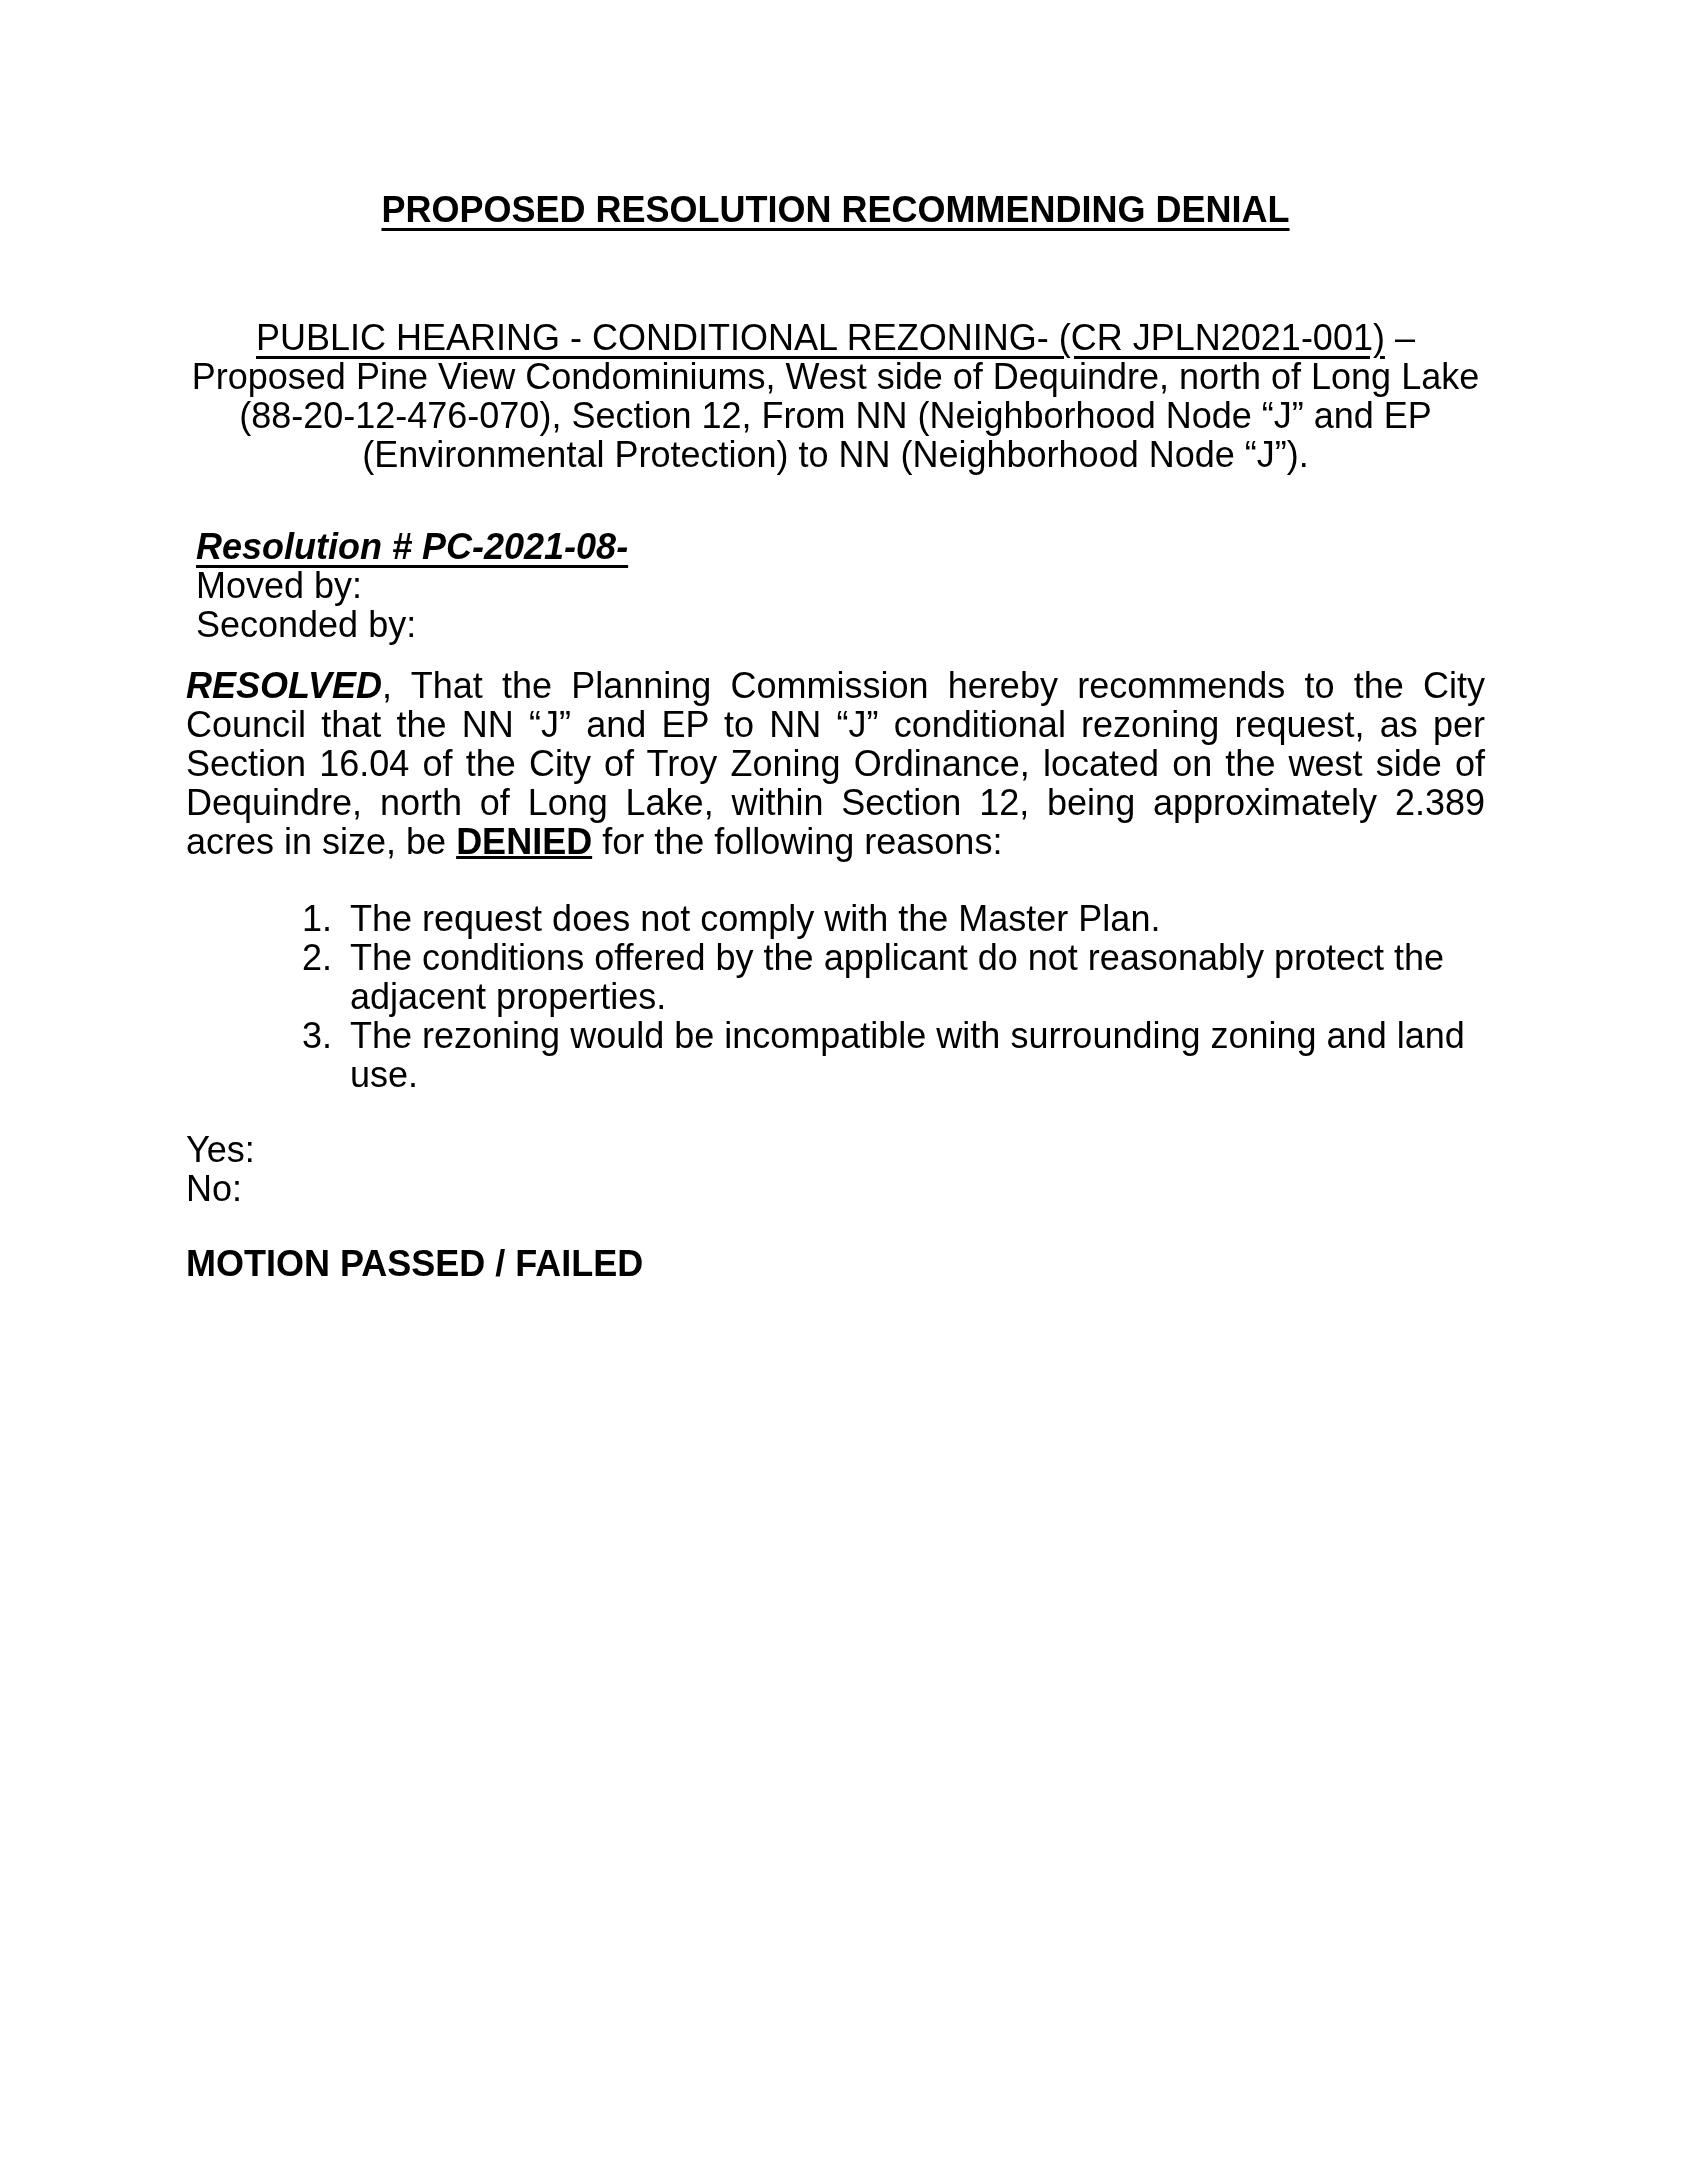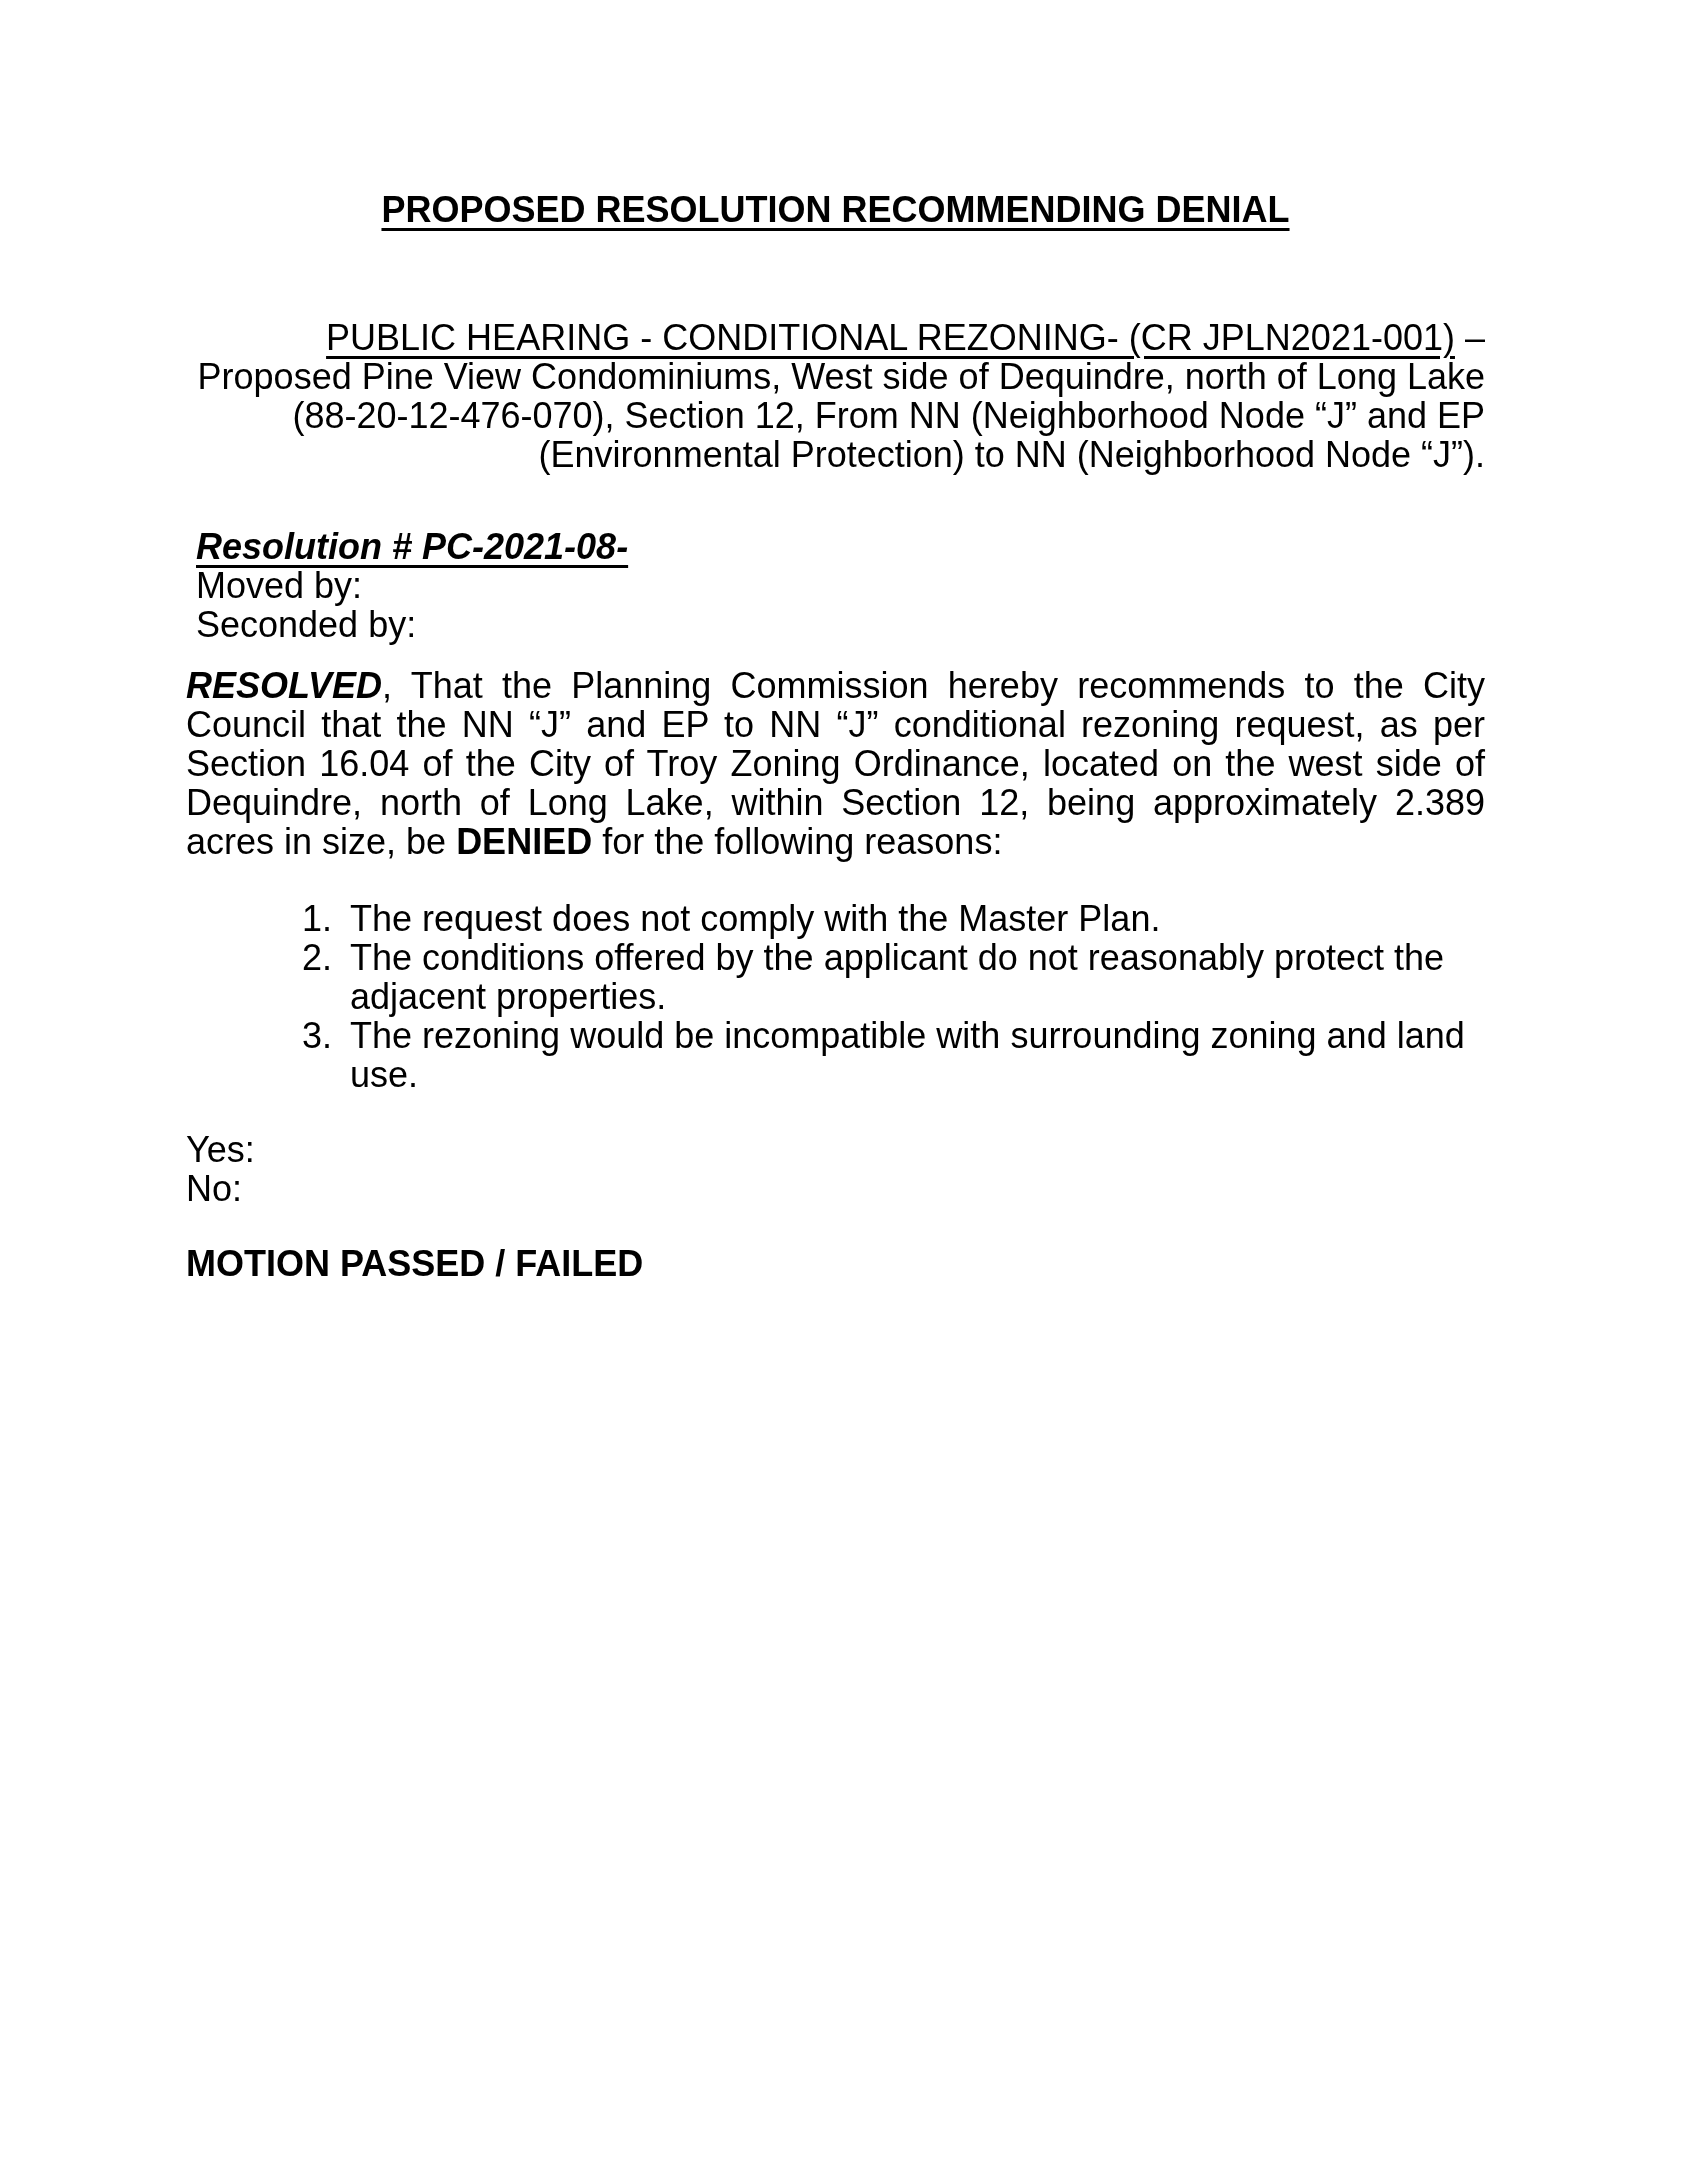--- a/index.html
+++ b/index.html
@@ -25,39 +25,40 @@
     font-weight: bold;
     margin: 0 0 89px 0;
   }
   .u {
     text-decoration: underline;
     text-decoration-thickness: 3px;
     text-underline-offset: 6px;
   }
   .hearing {
     margin: 0 0 53px 0;
-    text-align: right;
+    text-align: center;
   }
   .res-block {
     margin: 0 0 22px 10px;
   }
   .res-heading {
     font-weight: bold;
     font-style: italic;
   }
   .resolved {
     text-align: justify;
     margin: 0 0 38px 0;
   }
   .lead {
     font-weight: bold;
     font-style: italic;
   }
   .bold {
     font-weight: bold;
+    text-decoration: underline;
   }
   ol.reasons {
     list-style: none;
     counter-reset: item;
     margin: 0 0 36px 116px;
     padding: 0;
   }
   ol.reasons li {
     counter-increment: item;
     position: relative;

